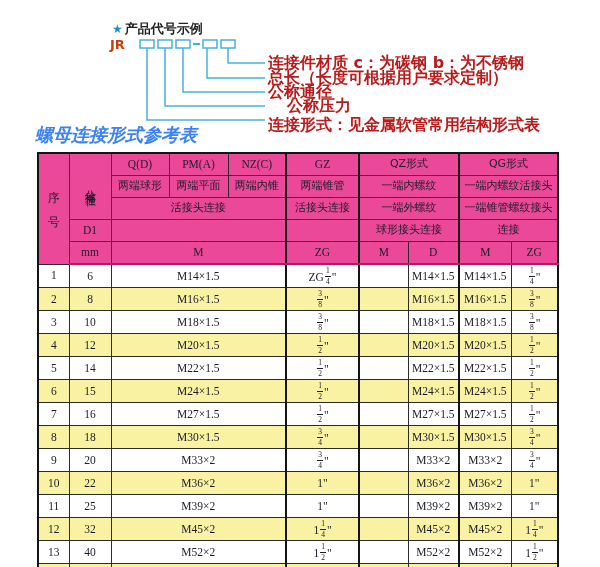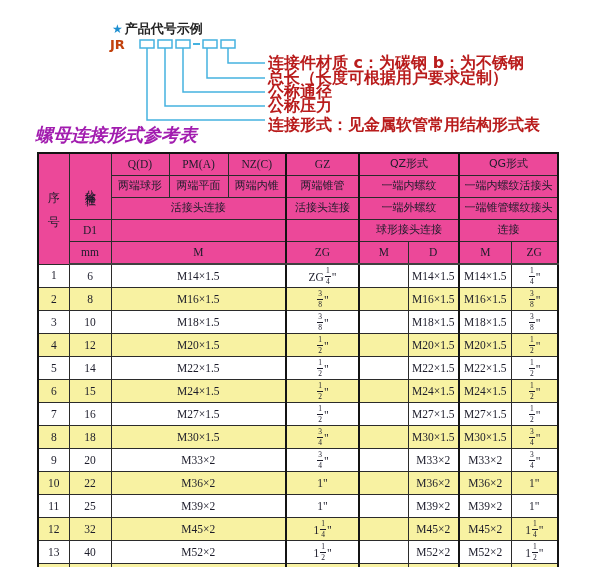--- a/index.html
+++ b/index.html
@@ -20,21 +20,21 @@
     font-family:"DejaVu Sans", sans-serif; font-weight:bold; font-size:13px; color:#c2410c;
   }
   .code-label {
     position:absolute; left:268px; white-space:nowrap;
     font-family:"DejaVu Sans", sans-serif; font-weight:bold; font-size:16px; color:#b91c1c;
     line-height:14px;
   }
   .page-title {
     position:absolute; left:35px; top:123px; white-space:nowrap;
     font-family:"Liberation Serif", serif; font-weight:bold; font-style:italic;
-    font-size:18px; color:#a21caf;
+    font-size:18px; color:#3b82f6;
   }
   
   table.ref {
     position:absolute; left:37px; top:152px; width:520px;
     border-collapse:collapse; table-layout:fixed;
     border:2px solid #141414;
   }
   .ref th, .ref td {
     border:1px solid #2b2b2b; padding:0; margin:0;
     text-align:center; vertical-align:middle;
@@ -42,21 +42,21 @@
     color:#1c1c2a;
   }
   .ref thead th {
     background:#ec4899; height:21px;
     font-family:"DejaVu Sans", sans-serif; font-size:11px;
   }
   .ref thead th.lat { font-family:"Liberation Serif", serif; font-size:11.5px; }
   .ref tbody td { height:22px; background:#ffffff; }
   .ref tbody tr:nth-child(even) td { background:#f8f2a2; }
   .thickL { border-left:2px solid #141414 !important; }
-  .ref thead tr.last-head th { border-bottom:2px solid #404040; }
+  .ref thead tr.last-head th { border-bottom:2px solid #be185d; }
   .vtext {
     writing-mode:vertical-rl; text-orientation:upright;
     display:inline-block; line-height:1; letter-spacing:2px;
   }
   .vtext.wide { letter-spacing:26px; font-size:12px; }
   
   .frac {
     display:inline-block; vertical-align:-3px; line-height:1;
     font-size:7.5px; margin:0 1px; text-align:center;
   }
@@ -85,21 +85,21 @@
 </svg>
 
 <div class="diag-heading">
   <span class="star">★</span><span>产品代号示例</span>
 </div>
 <div class="code-prefix">JR</div>
 
 <div class="code-label" style="top:56px;">连接件材质  c：为碳钢  b：为不锈钢</div>
 <div class="code-label" style="top:71px;text-align:right;">总长（长度可根据用户要求定制）</div>
 <div class="code-label" style="top:85px;">公称通径</div>
-<div class="code-label" style="top:99px;">公称压力</div>
+<div class="code-label" style="top:99px;margin-left:19px;">公称压力</div>
 <div class="code-label" style="top:118px;">连接形式：见金属软管常用结构形式表</div>
 
 <div class="page-title">螺母连接形式参考表</div>
 
 <table class="ref">
   <colgroup>
     <col style="width:31px">
       <col style="width:42px">
     <col style="width:58px">
       <col style="width:59px">

